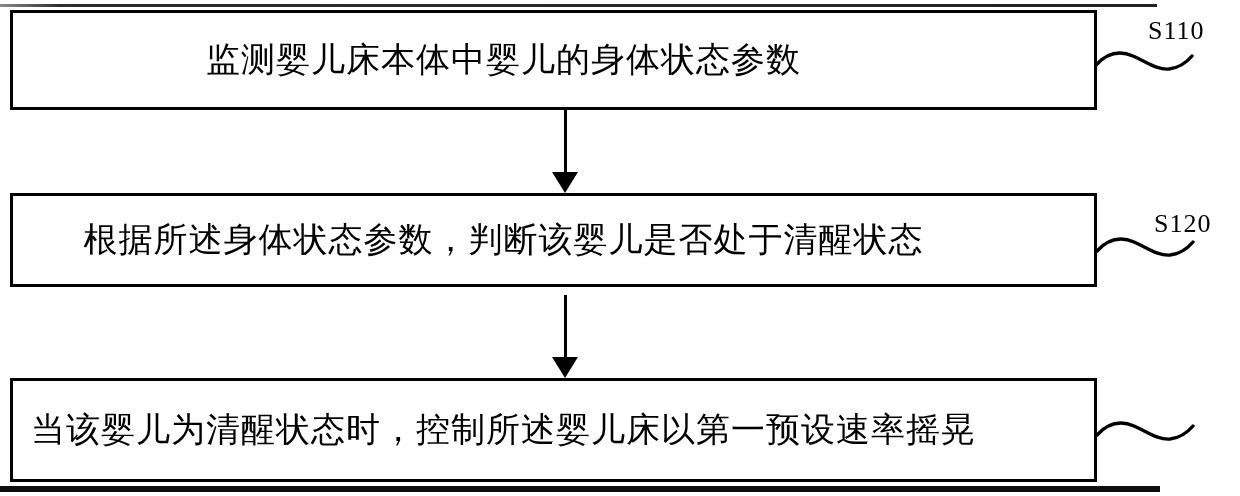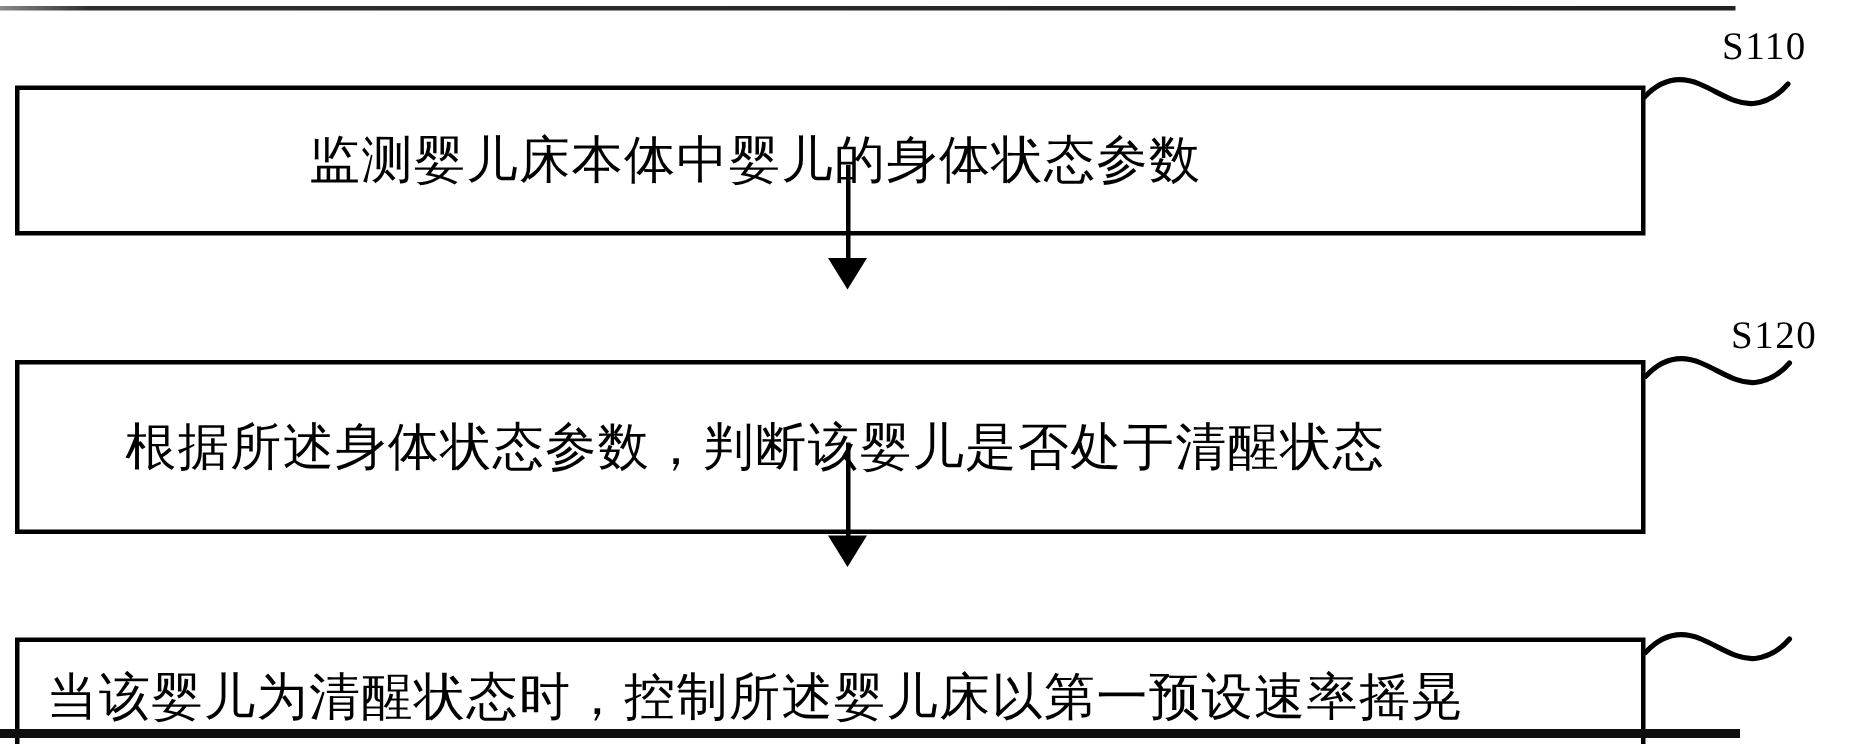--- a/index.html
+++ b/index.html
@@ -36,25 +36,24 @@
     border: 3px solid #000000;
     box-sizing: border-box;
     display: flex;
     align-items: center;
     justify-content: center;
     padding-right: 100px;
     font-size: 34px;
     letter-spacing: 1px;
     color: #000000;
     background: #ffffff;
-    margin-top: 47px;
   }
   .box-1 { top: 10px;  height: 100px; }
-  .box-2 { top: 193px; height: 116px; }
-  .box-3 { top: 378px; height: 80px; }
+  .box-2 { top: 193px; height: 94px; }
+  .box-3 { top: 378px; height: 104px; }
 
   
   .arrow-stem {
     position: absolute;
     left: 564px;
     width: 3px;
     background: #000000;
   }
   .stem-1 { top: 110px; height: 63px; }
   .stem-2 { top: 295px; height: 63px; }

